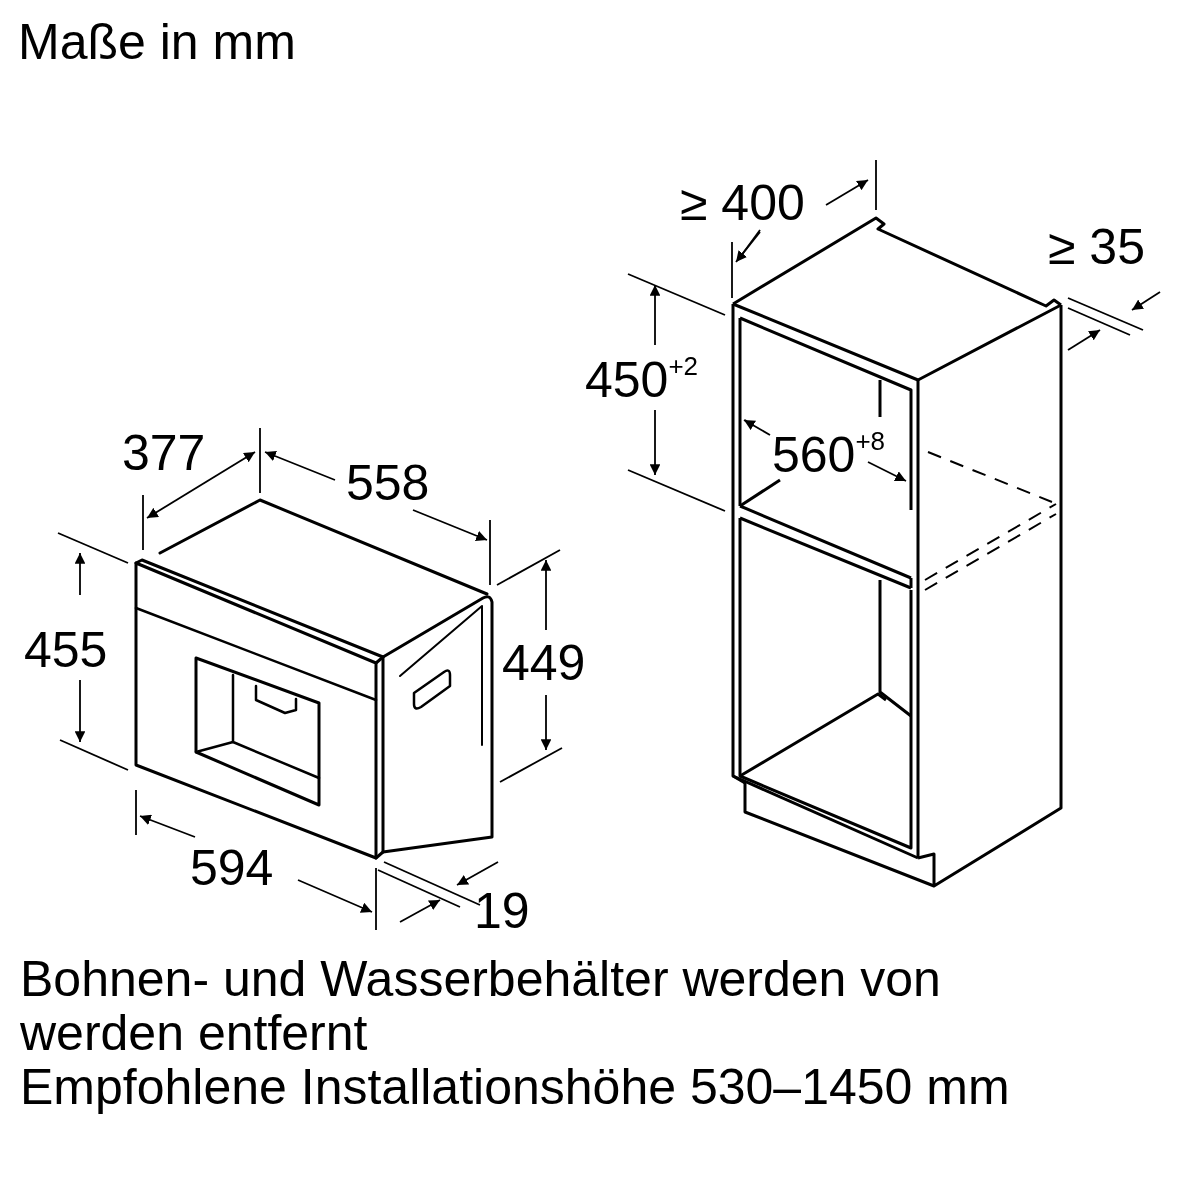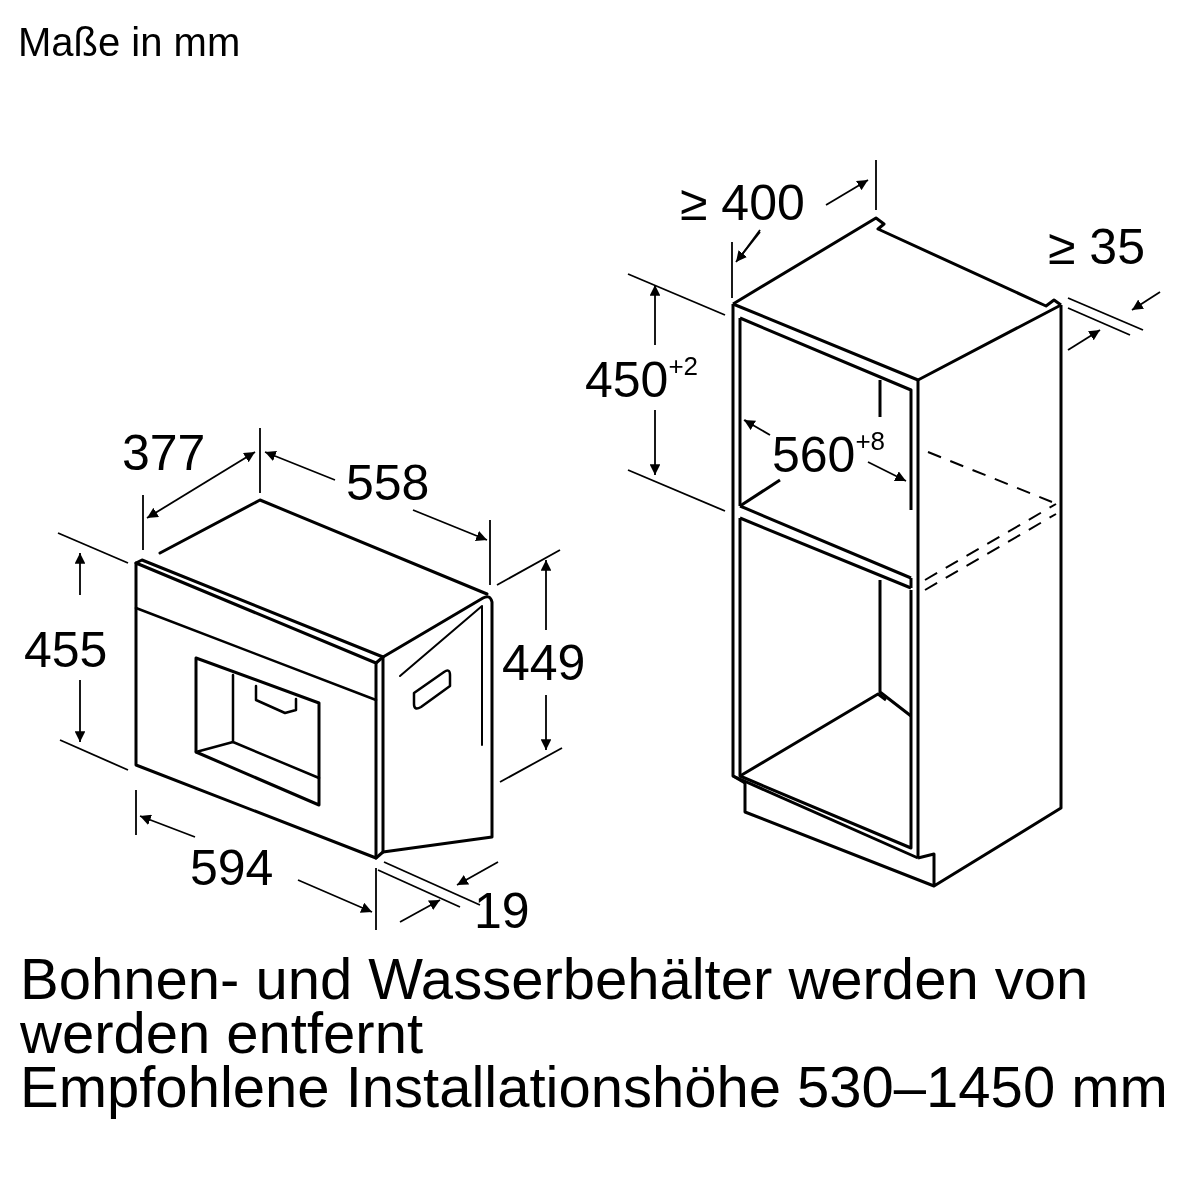--- a/index.html
+++ b/index.html
@@ -1,22 +1,22 @@
 <!DOCTYPE html>
 <html><head>
   <meta charset="utf-8">
   <style>
     html, body { margin: 0; padding: 0; background: #ffffff; }
     body { width: 1200px; height: 1200px; position: relative; overflow: hidden;
            font-family: "Liberation Sans", sans-serif; color: #000; }
-    .title { position: absolute; left: 18px; top: 14px; font-size: 40px; line-height: 56px; }
+    .title { position: absolute; left: 18px; top: 14px; font-size: 50px; line-height: 56px; }
     svg.drawing { position: absolute; left: 0; top: 0; }
     .dim { font-family: "Liberation Sans", sans-serif; font-size: 50px; fill: #000; }
     .sup { font-size: 26px; }
-    .notes { position: absolute; left: 20px; top: 952px; font-size: 58px; line-height: 54px; }
+    .notes { position: absolute; left: 20px; top: 952px; font-size: 50px; line-height: 54px; }
     .notes div { white-space: nowrap; }
   </style>
 </head>
 <body>
 
 <div class="title">Maße in mm</div>
 
 <svg class="drawing" width="1200" height="1200" viewBox="0 0 1200 1200">
   <defs>
     <marker id="ah" viewBox="0 0 10 10" refX="10" refY="5" markerWidth="6" markerHeight="6" orient="auto-start-reverse">

